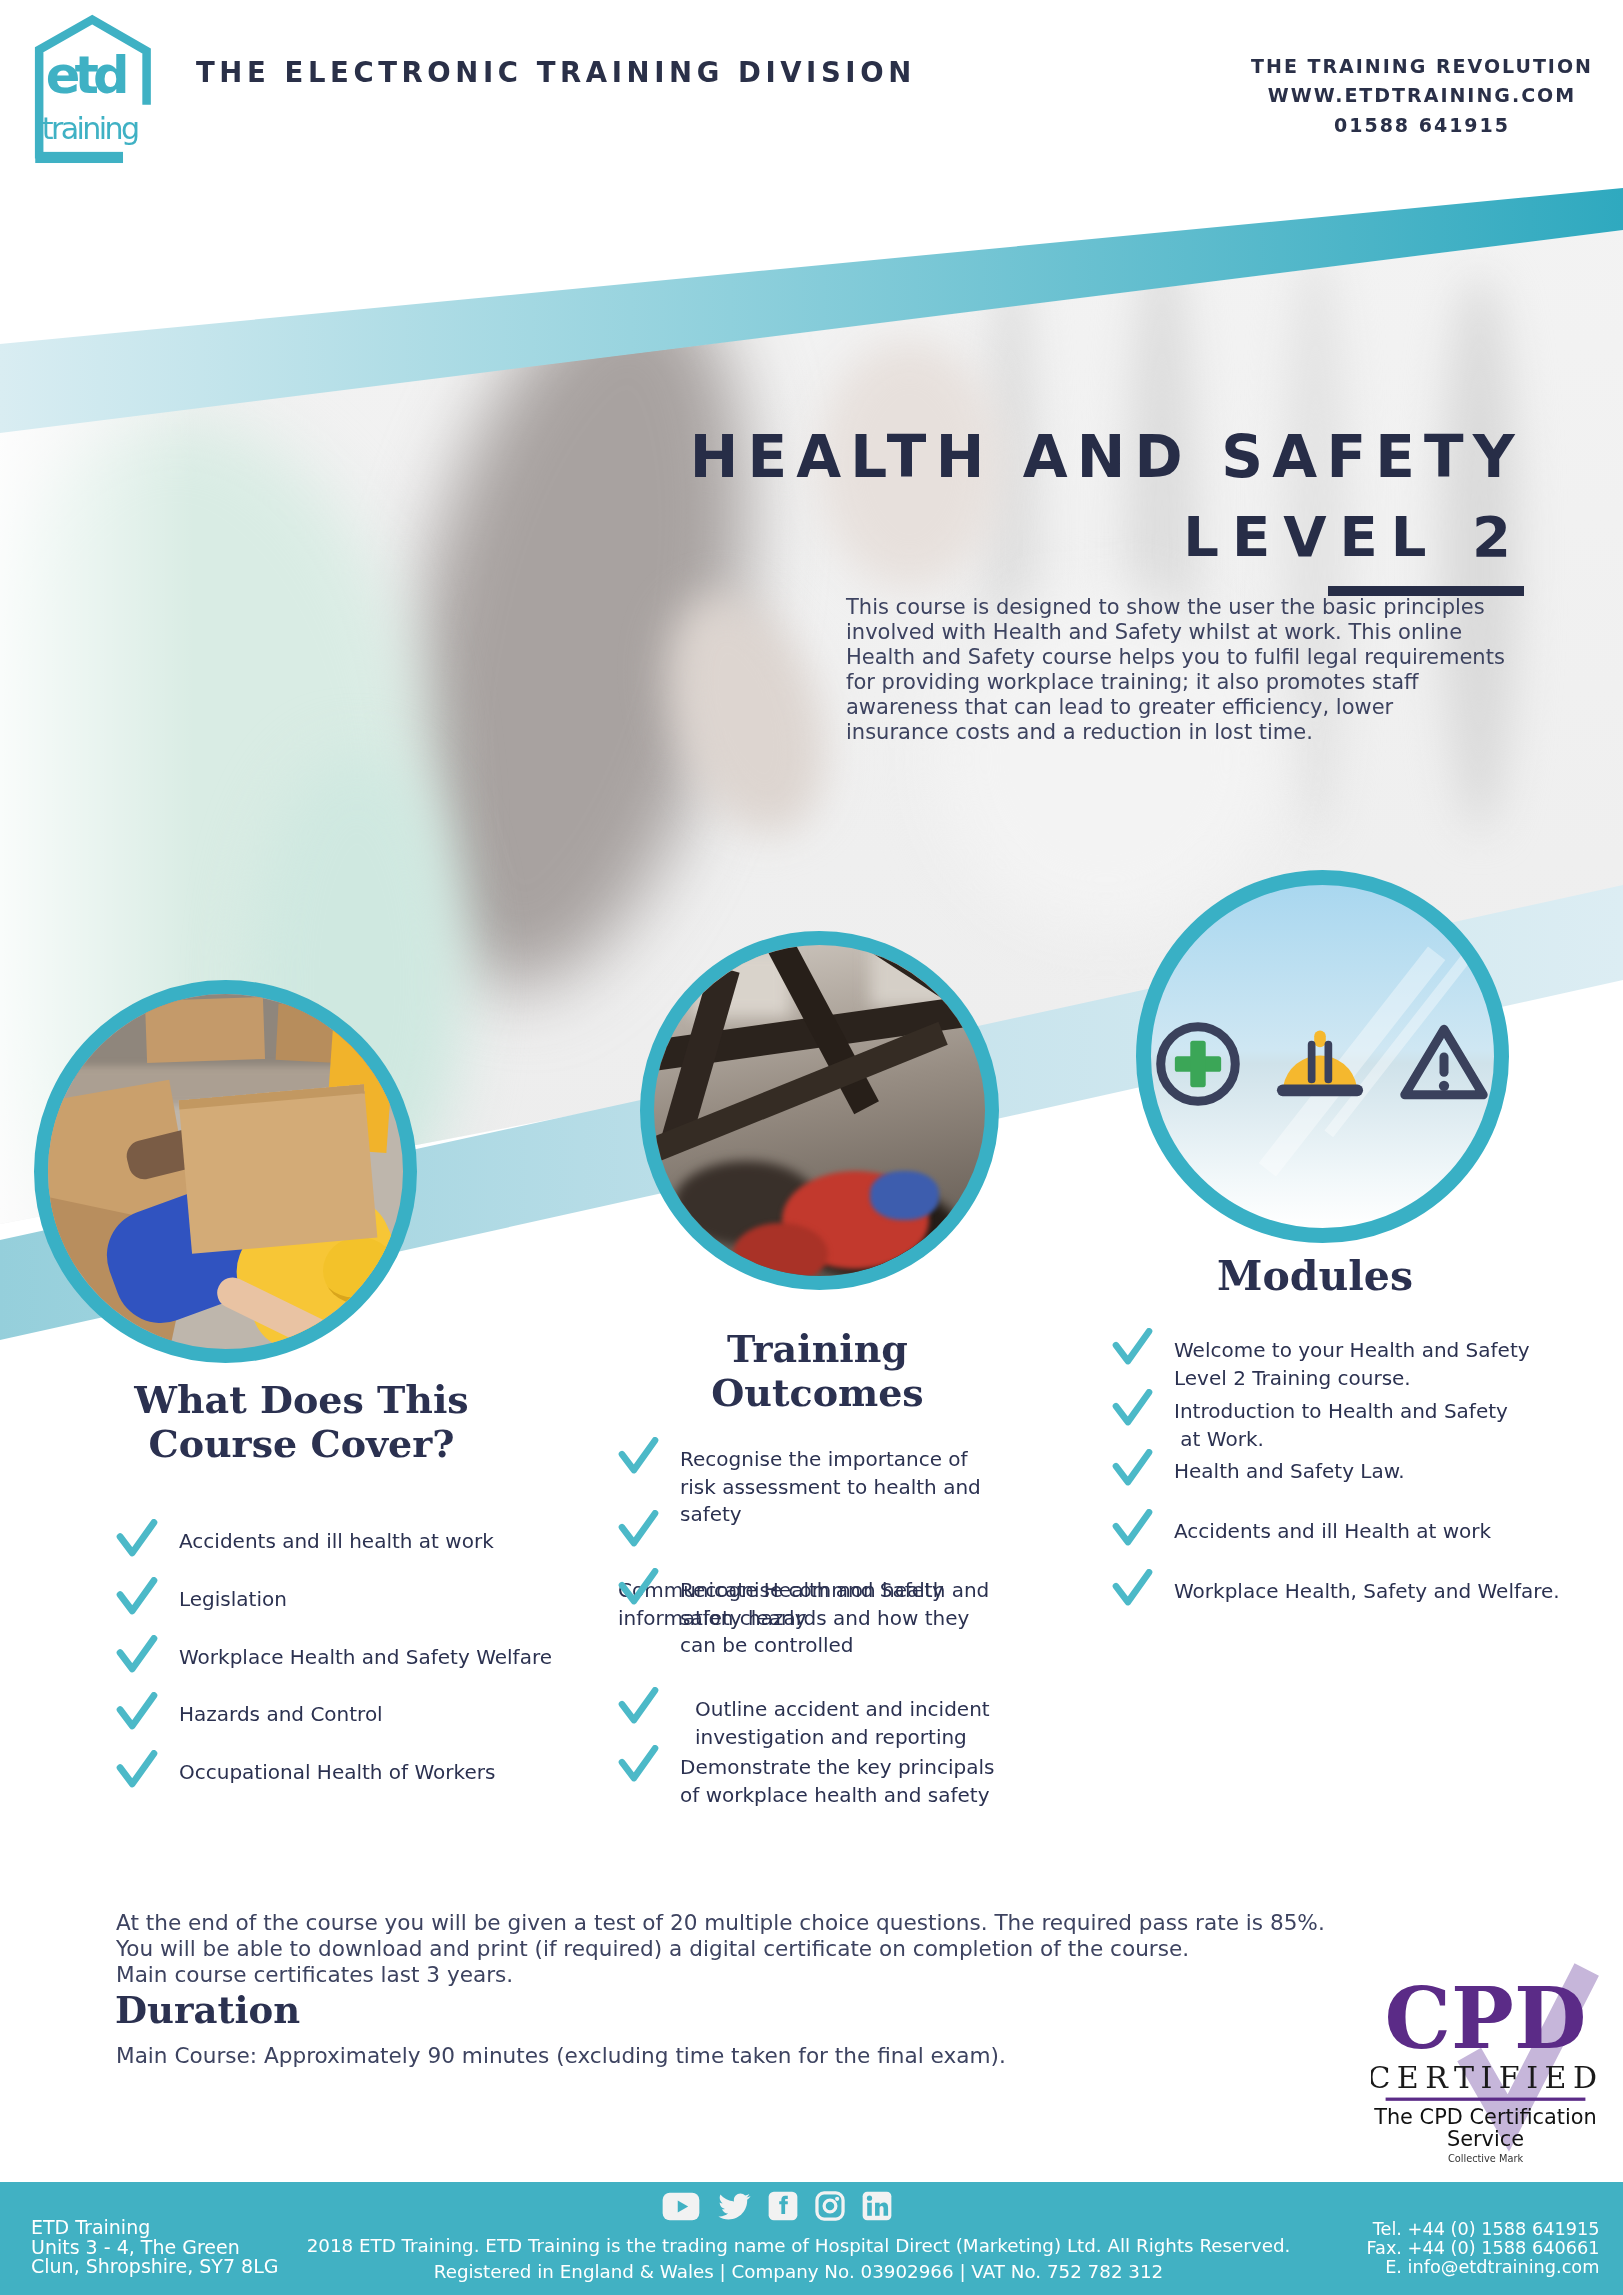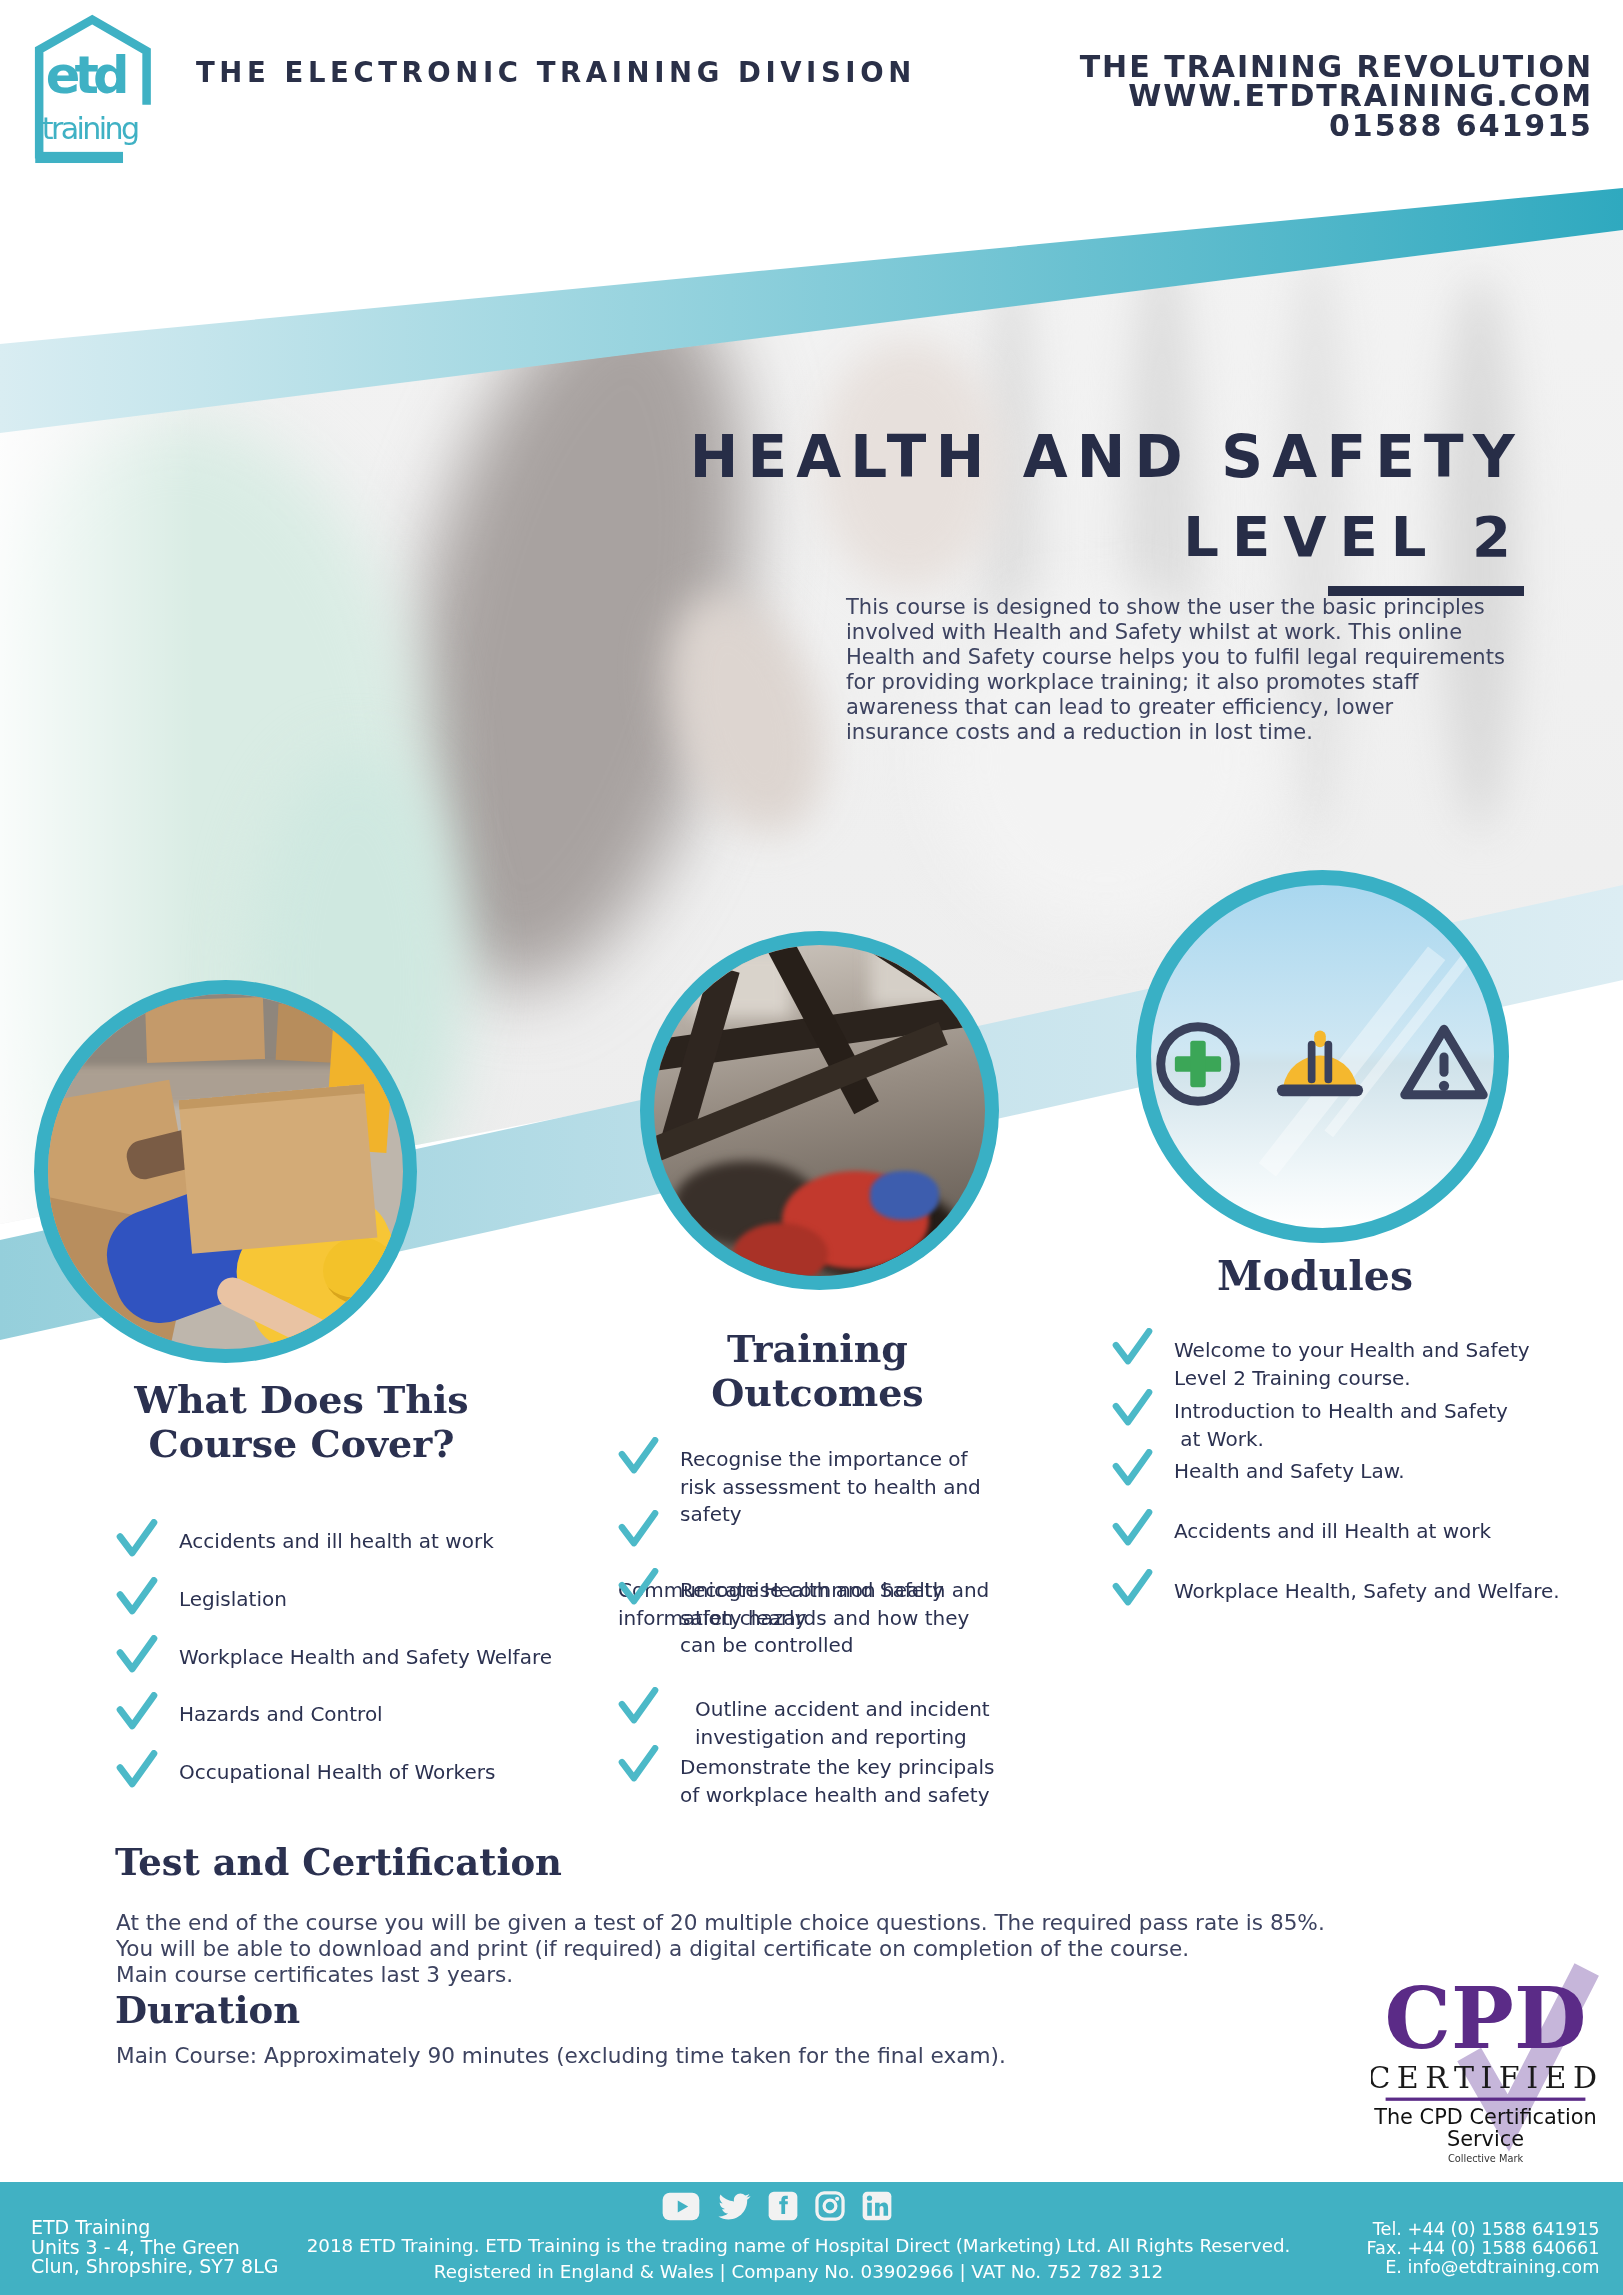--- a/index.html
+++ b/index.html
@@ -15,22 +15,22 @@
     --hat-yellow:#f5b82e;
   }
   *{margin:0;padding:0;box-sizing:border-box;}
   body{font-family:"DejaVu Sans",sans-serif;background:#ffffff;}
   #page{position:relative;width:1623px;height:2295px;background:#ffffff;overflow:hidden;}
 
   
   .logo-svg{position:absolute;left:30px;top:13px;}
   .division-title{position:absolute;left:196px;top:56px;font-size:27.5px;font-weight:bold;
     letter-spacing:4.6px;color:var(--navy);}
-  .header-right{position:absolute;right:30px;top:52px;text-align:right;font-weight:bold;
-    color:var(--navy);font-size:30px;letter-spacing:2px;line-height:29.4px;}
+  .header-right{position:absolute;right:30px;top:52px;text-align:center;font-weight:bold;
+    color:var(--navy);font-size:19px;letter-spacing:2px;line-height:29.4px;}
 
   
   .band-top{position:absolute;inset:0;pointer-events:none;
     clip-path:polygon(0px 344px,1623px 188px,1623px 230px,0px 433px);
     background:linear-gradient(90deg,#d9edf2 0%,#8fd0dc 45%,var(--teal-dark) 100%);}
   .band-light{position:absolute;inset:0;pointer-events:none;
     clip-path:polygon(0px 1240px,1623px 885px,1623px 980px,0px 1340px);
     background:linear-gradient(90deg,#95cfdb 0%,#c6e3ec 55%,#dcedf3 100%);}
   .photo{position:absolute;inset:0;
     clip-path:polygon(0px 432px,1623px 230px,1623px 916px,0px 1224px);
@@ -293,21 +293,20 @@
 investigation and reporting</div>
   </div>
   <div class="check-row" style="left:618px;top:1745px;width:419px;">
     <svg class="check-svg" width="41" height="37" viewBox="0 0 62 56">
         <path d="M6 26 L24 50 L56 5" fill="none" stroke="#4cb9c8" stroke-width="10" stroke-linecap="round" stroke-linejoin="round"></path>
       </svg>
     <div class="txt">Demonstrate the key principals
 of workplace health and safety</div>
   </div>
 
-  <div class="head-left" style="left:115px;top:1840px;">Test and Certification</div>
   <div class="para" style="left:116px;top:1896px;width:1283px;margin-top:14px;">At the end of the course you will be given a test of 20 multiple choice questions. The required pass rate is 85%.
 You will be able to download and print (if required) a digital certificate on completion of the course.
 Main course certificates last 3 years.</div>
 
   <div class="head-left" style="left:115px;top:1988px;">Duration</div>
   <div class="para" style="left:116px;top:2043px;width:1112px;">Main Course: Approximately 90 minutes (excluding time taken for the final exam).</div>
 
   <svg class="cpd" width="229" height="222" viewBox="0 0 350 340">
     <path d="M150 160 L210 265 L330 30" fill="none" stroke="#c6b6da" stroke-width="42"></path>
     <text x="175" y="150" text-anchor="middle" font-family="DejaVu Serif" font-weight="bold" font-size="128" fill="#5b2b87">CPD</text>

